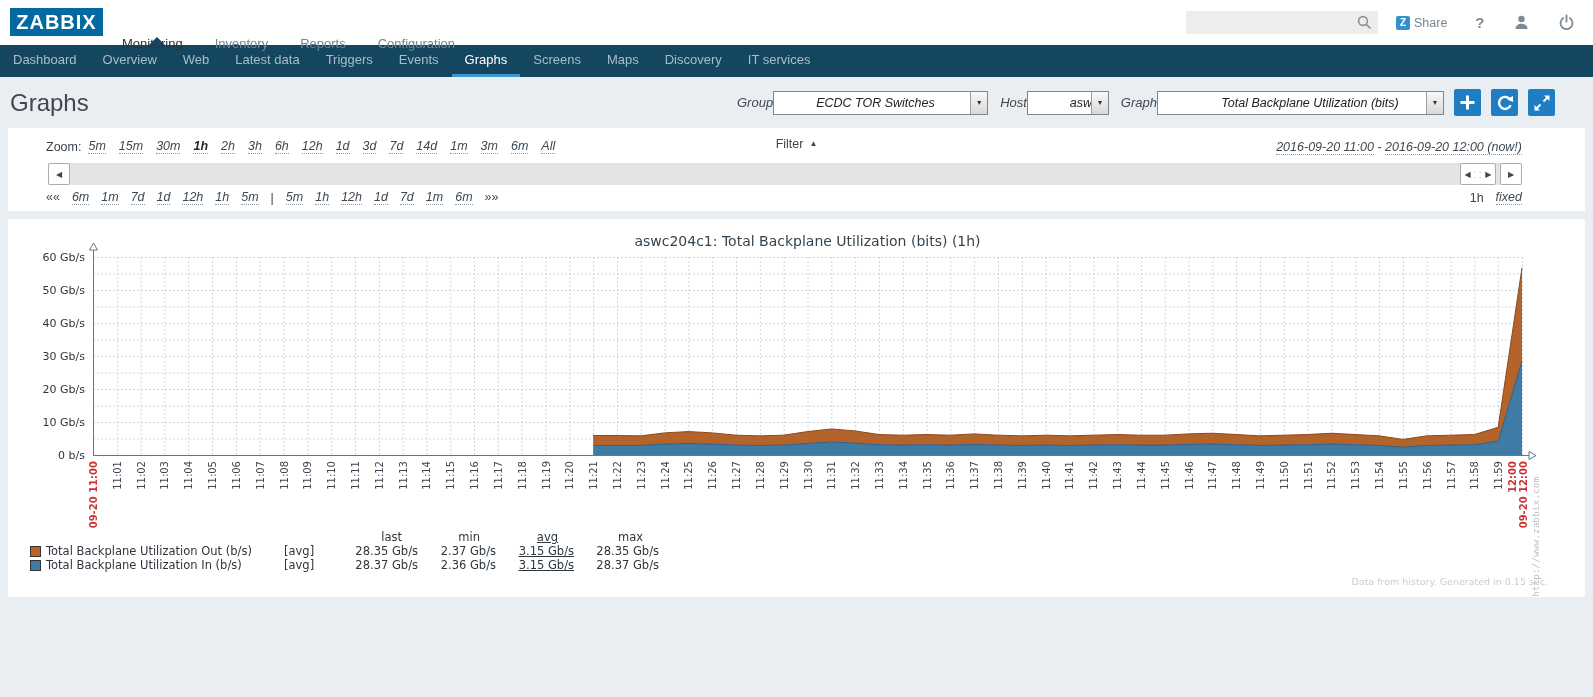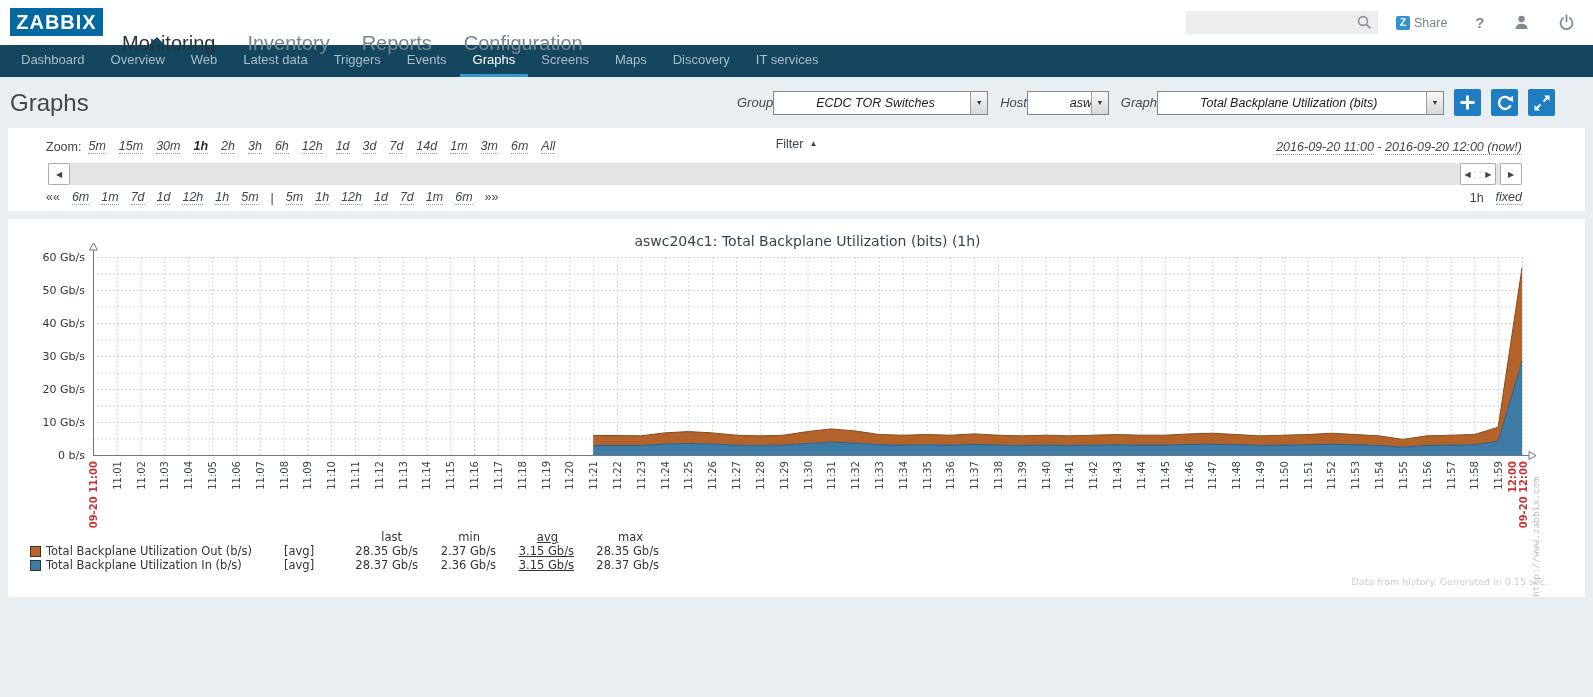--- a/index.html
+++ b/index.html
@@ -4,48 +4,48 @@
 <style>
   * { box-sizing: border-box; margin: 0; padding: 0; }
   html,body { width:1593px; height:697px; overflow:hidden; background:#e9eef2;
     font-family:"Liberation Sans", sans-serif; color:#3b444c; }
 
   
   .topbar { position:relative; height:45px; background:#fff; }
   .logo { position:absolute; left:10px; top:8px; width:93px; height:28px; background:#0369a1;
     color:#fff; font-weight:bold; font-size:20px; letter-spacing:1px; text-align:center; line-height:28px; }
   .topmenu { position:absolute; left:122px; top:0; height:45px; display:flex; gap:32px; align-items:center; }
-  .topmenu .item { font-size:20px; color:#768590; cursor:pointer;margin-top:41px; }
+  .topmenu .item { font-size:13px; color:#768590; cursor:pointer;margin-top:41px; }
   .topmenu .item.active { color:#2b333a; }
   .top-caret { position:absolute; left:149px; top:37px; width:0; height:0;
     border-left:8px solid transparent; border-right:8px solid transparent; border-bottom:8px solid #15465f; }
   .search-box { position:absolute; left:1186px; top:11px; width:192px; height:23px; background:#ededed;
     display:flex; align-items:center; justify-content:flex-end; padding-right:6px; }
   .top-icons { position:absolute; left:1396px; top:0; height:45px; display:flex; align-items:center; gap:28px; }
   .share { display:flex; align-items:center; gap:4px; font-size:12.5px; color:#768590; cursor:pointer; }
   .share-badge { width:14px; height:14px; background:#3291cf; border-radius:2px; color:#fff;
     font-size:10px; font-weight:bold; text-align:center; line-height:14px; }
   .help-q { font-size:15px; font-weight:bold; color:#7e8a93; cursor:pointer; }
 
   
-  .subnav { height:32px; background:#15465f; display:flex; padding-left:8px; }
+  .subnav { height:32px; background:#15465f; display:flex; }
   .subnav .item { padding:0 13px; line-height:29px; font-size:13px; color:#a9bdc9; cursor:pointer;
     border-bottom:3px solid transparent; }
   .subnav .item.active { color:#fff; border-bottom-color:#3a97cf; }
 
   
   .pagehead { position:relative; height:51px; }
   .page-title { position:absolute; left:10px; top:12px; font-size:24px; color:#41474d; }
   .filter-ctls { position:absolute; right:38px; top:12px; display:flex; align-items:center; gap:0;font-style:italic; }
   .ctl-label { font-size:13px; color:#41474d; margin-left:12px; }
   .select { display:inline-flex; align-items:center; height:24px; border:1px solid #7e8790; background:#fff; cursor:pointer; }
   .select .txt { font-size:12.5px; padding:0 6px; color:#222; white-space:nowrap; overflow:hidden; flex:1;margin-left:36px; }
   .select .arr { width:17px; height:100%; border-left:1px solid #9aa0a6; background:linear-gradient(#f8f8f8,#d8d8d8);
     display:flex; align-items:center; justify-content:center; font-size:7px; color:#333; }
-  .sel-group { width:215px; } .sel-host { width:82px; } .sel-graph { width:287px; }
+  .sel-group { width:215px; } .sel-host { width:82px; } .sel-graph { width:287px;text-align:center; }
   .icon-btn { width:27px; height:27px; border:none; border-radius:2px; background:#1f7ec1; cursor:pointer;
     display:flex; align-items:center; justify-content:center; padding:0; margin-left:10px; }
 
   
   .filter-tab { position:absolute; left:50%; transform:translateX(-50%); top:131px; width:88px; height:25px;
     background:#fff; border-radius:2px 2px 0 0; display:flex; align-items:center; justify-content:center;
     gap:6px; font-size:12.5px; color:#3b4550; cursor:pointer; z-index:2; }
   .filter-tab .tri { font-size:8px; color:#3b4550; }
   .filter-panel { position:relative; margin:0 8px; background:#fff; height:83px; }
   .zoom-row { position:absolute; left:38px; right:63px; top:11px; display:flex; align-items:center;

